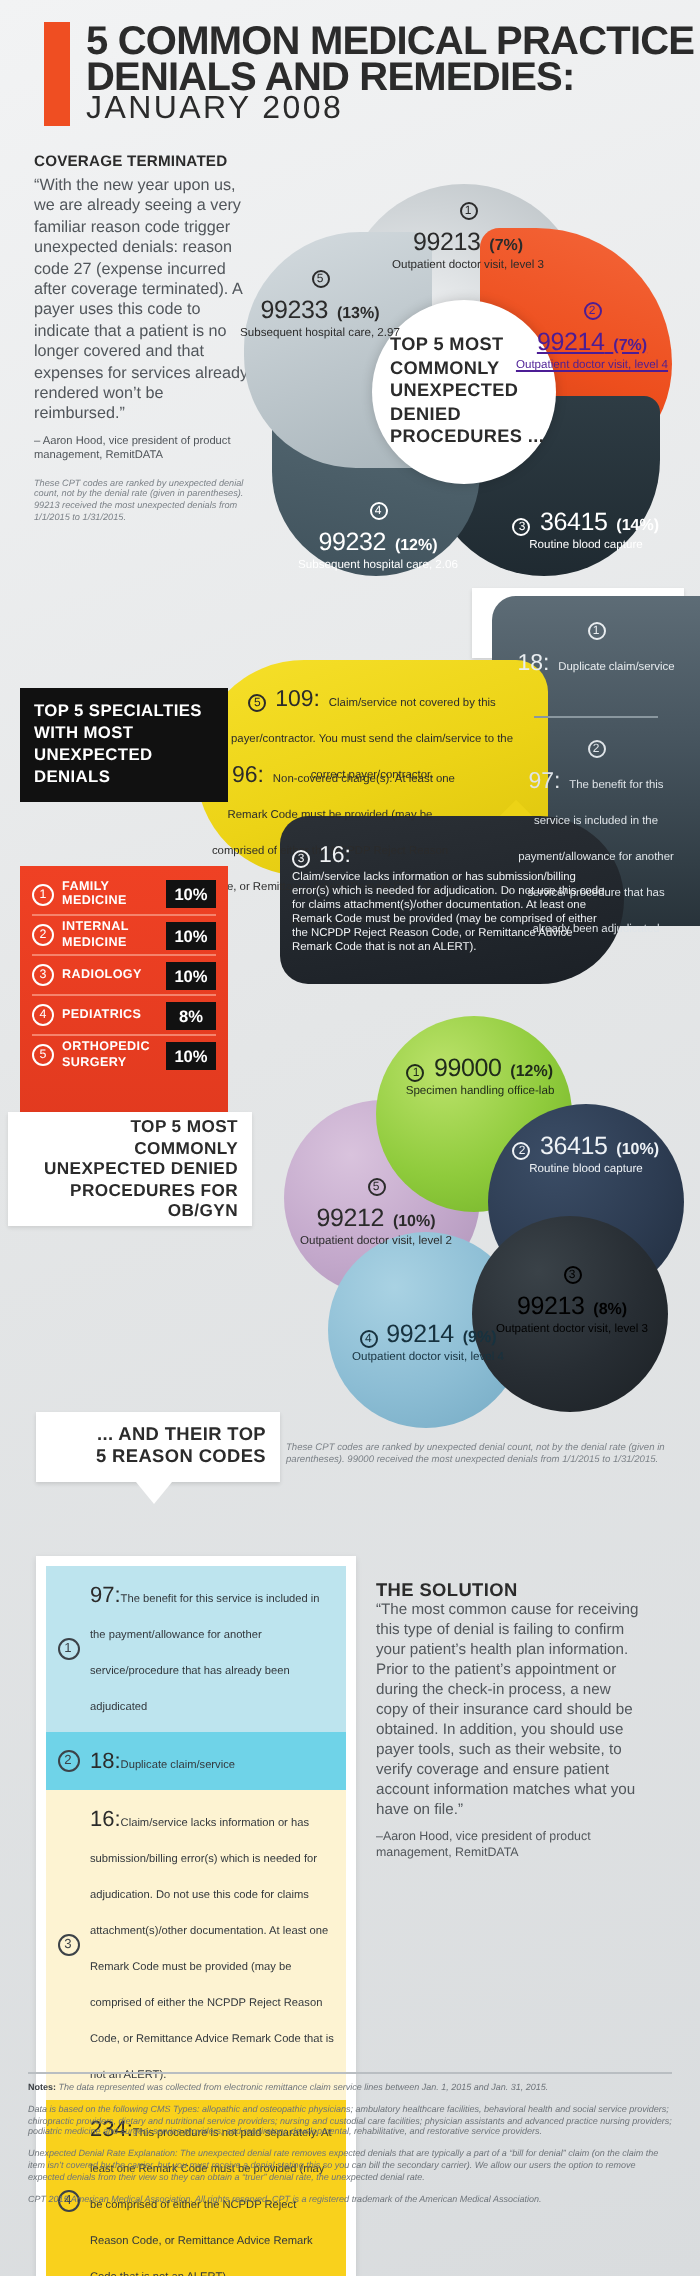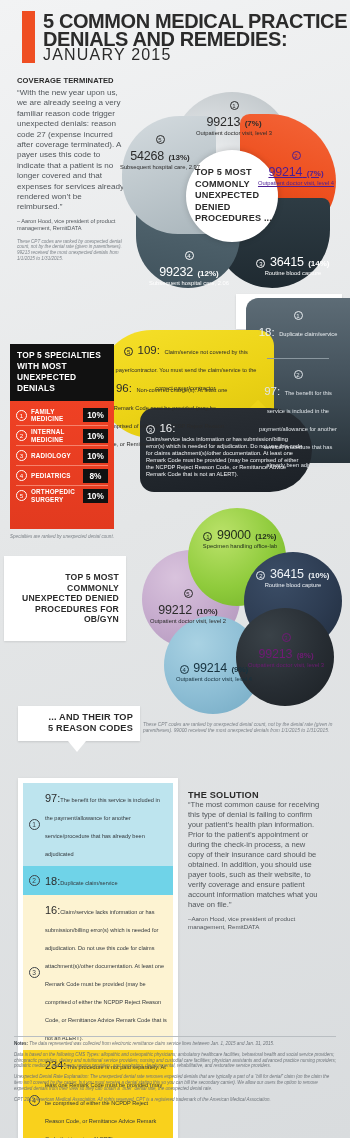--- a/index.html
+++ b/index.html
@@ -98,21 +98,21 @@
   .rc2 { left: 157px; top: 60px; width: 86px; color: #dfe4e8; text-align: center; }
   .rc2 .hr { height: 1px; background: #8a979f; margin: 2px 12px 4px 12px; }
   .rc5 { left: 12px; top: 44px; width: 152px; color: #2b2b2b; text-align: center; }
   .rc4 { left: 2px; top: 82px; width: 130px; color: #2b2b2b; text-align: center; }
   .rc3 { left: 48px; top: 122px; width: 158px; color: #f0f2f4; text-align: left; }
 
   
   .spec { position: absolute; left: 10px; top: 344px; width: 104px; }
   .spec .hd { background: #111; color: #fff; font-size: 8.4px; font-weight: bold;
       line-height: 11px; padding: 6px 7px 7px 7px; letter-spacing: 0.2px; }
-  .spec .bd { background: linear-gradient(180deg,#ef4124 0%,#e23a1f 100%); padding: 4px 6px 24px 6px; }
+  .spec .bd { background: linear-gradient(180deg,#ef4124 0%,#e23a1f 100%); padding: 4px 6px 24px 6px; margin-top: 32px; }
   .srow { display: flex; align-items: center; height: 20px; }
   .srow + .srow { border-top: 1px solid #f5836c; }
   .srow .n { flex: 0 0 11px; width: 11px; height: 11px; line-height: 10px; border: 1px solid #fff;
       border-radius: 50%; font-size: 6.2px; color: #fff; text-align: center; }
   .srow .nm { flex: 1; color: #fff; font-size: 6.3px; font-weight: bold; line-height: 7.4px;
       padding-left: 4px; letter-spacing: 0.2px; }
   .srow .pc { flex: 0 0 25px; background: #111; color: #fff; font-size: 8.3px; font-weight: bold;
       text-align: center; padding: 2px 0; }
   .spec .fn { font-size: 4.6px; font-style: italic; color: #7c8288; margin-top: 5px; }
 
@@ -132,26 +132,26 @@
 
   .clbl { position: absolute; text-align: center; }
   .clbl .n { display: inline-block; border: 1px solid currentColor; border-radius: 50%;
       width: 9px; height: 9px; line-height: 8px; font-size: 6px; text-align: center; }
   .clbl .code { font-size: 12.5px; letter-spacing: -0.2px; text-align: right; }
   .clbl .pct { font-size: 8px; font-weight: bold; }
   .clbl .desc { font-size: 5.8px; line-height: 7px; }
 
   .cl1 { left: 70px; top: 17px; width: 100px; color: #1f2a1a; }
   .cl2 { left: 122px; top: 56px; width: 102px; color: #eef2f6; }
-  .cl3 { left: 120px; top: 118px; width: 92px; color: #701a75; }
+  .cl3 { left: 120px; top: 118px; width: 92px; color: #000000; }
   .cl4 { left: 44px; top: 150px; width: 100px; color: #17323f; }
   .cl5 { left: 18px; top: 74px; width: 100px; color: #2b2b2b; }
 
   .obghd { position: absolute; left: 4px; top: 556px; width: 122px; background: #fff;
-      padding: 16px 7px; text-align: right; font-size: 8.6px; font-weight: bold;
+      padding: 2px 7px; text-align: right; font-size: 8.6px; font-weight: bold;
       line-height: 10.6px; color: #2b2b2b; letter-spacing: 0.2px; box-shadow: 0 1px 2px rgba(0,0,0,.1);}
 
   
   .co2 { position: absolute; left: 18px; top: 706px; width: 122px; }
   .co2 .box { background: #fff; padding: 6px 7px; text-align: right;
       font-size: 9.2px; font-weight: bold; line-height: 11.4px; color: #2b2b2b; letter-spacing: 0.2px;
       box-shadow: 0 1px 2px rgba(0,0,0,.12); }
   .co2 .tail { width: 0; height: 0; border-left: 9px solid transparent;
       border-right: 9px solid transparent; border-top: 11px solid #fff; margin-left: 50px; }
   .obgnote { position: absolute; left: 143px; top: 722px; width: 190px;
@@ -187,21 +187,21 @@
 </style>
 </head>
 <body>
 
 <div class="page">
 
   <div class="header">
     <div class="bar"></div>
     <div class="h-l1">5 COMMON MEDICAL PRACTICE</div>
     <div class="h-l2">DENIALS AND REMEDIES:</div>
-    <div class="h-l3">JANUARY 2015</div>
+    <div class="h-l3">JANUARY 2008</div>
   </div>
 
   <div class="quote1">
     <div class="qt">COVERAGE TERMINATED</div>
     <div class="qb">“With the new year upon us, we are already seeing a very familiar reason code trigger unexpected denials: reason code 27 (expense incurred after coverage terminated). A payer uses this code to indicate that a patient is no longer covered and that expenses for services already rendered won’t be reimbursed.”</div>
     <div class="qa">– Aaron Hood, vice president of product management, RemitDATA</div>
     <div class="qnote">These CPT codes are ranked by unexpected denial count, not by the denial rate (given in parentheses). 99213 received the most unexpected denials from 1/1/2015 to 1/31/2015.</div>
   </div>
 
   <div class="pent">
@@ -238,21 +238,21 @@
 
     <div class="plbl l4">
       <div><span class="num">4</span></div>
       <div><span class="code">99232</span>
            <span class="pct">(12%)</span></div>
       <div class="desc">Subsequent hospital care, 2.06</div>
     </div>
 
     <div class="plbl l5">
       <div><span class="num">5</span></div>
-      <div><span class="code">54268</span>
+      <div><span class="code">99233</span>
            <span class="pct">(13%)</span></div>
       <div class="desc">Subsequent hospital care, 2.97</div>
     </div>
   </div>
 
   <div class="co1">
     <div class="box">
       <div>... AND THEIR TOP</div>
       <div>5 REASON CODES</div>
     </div>

